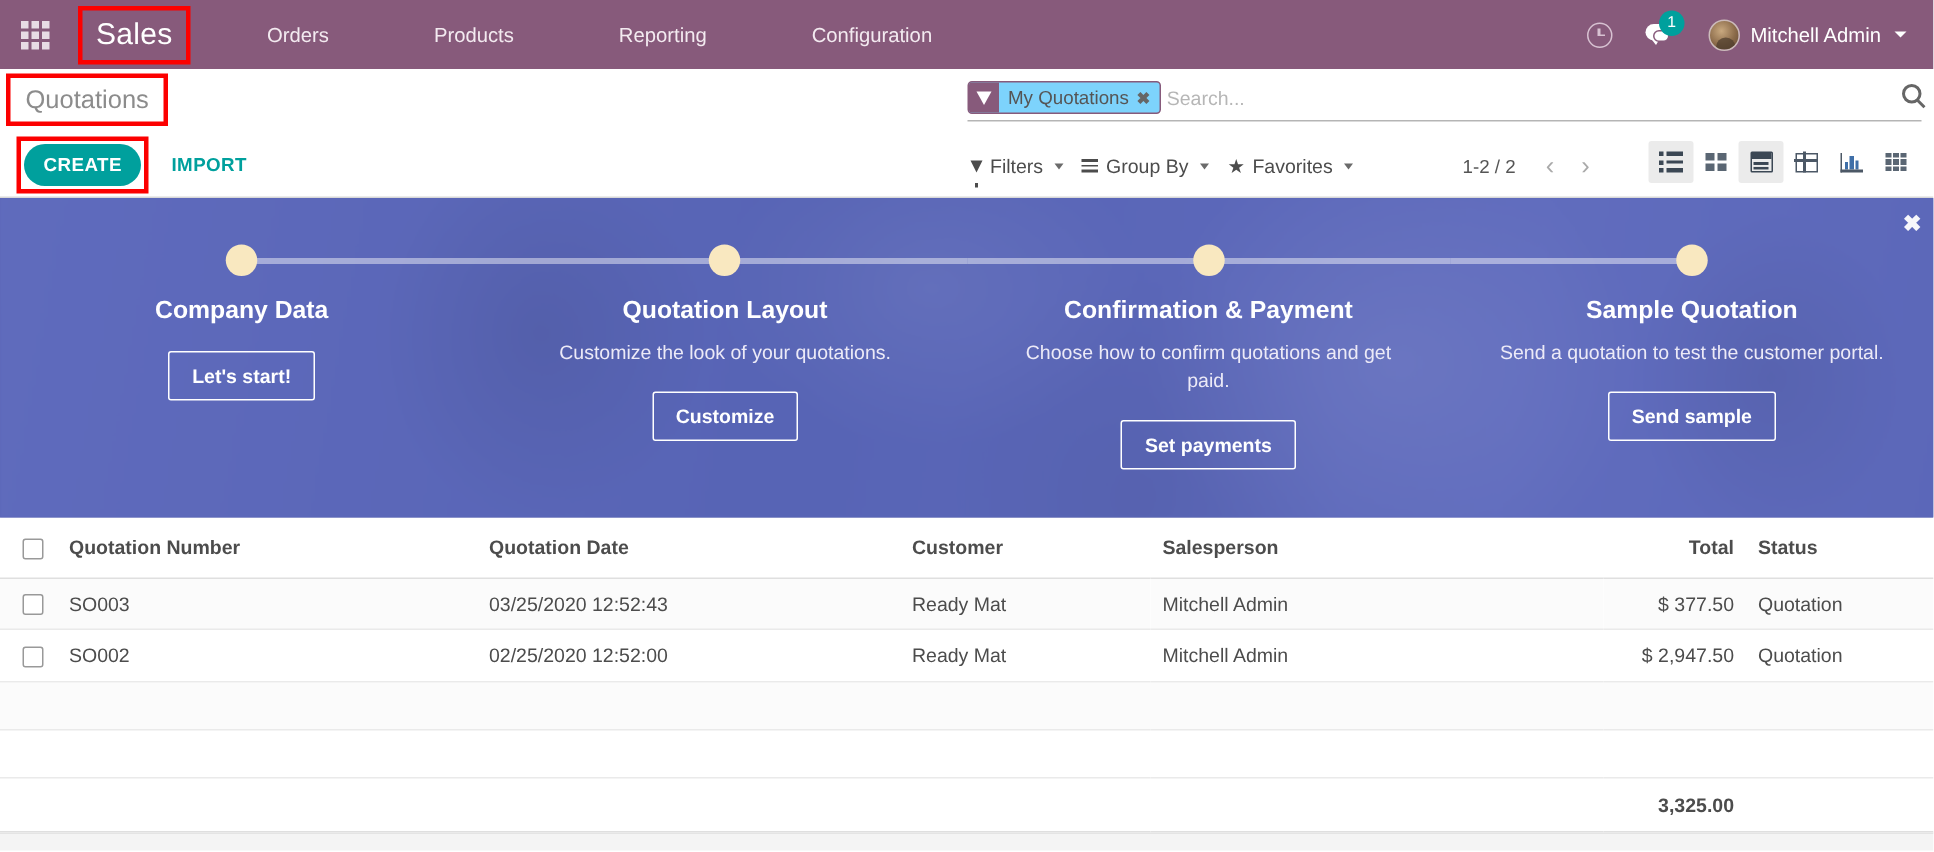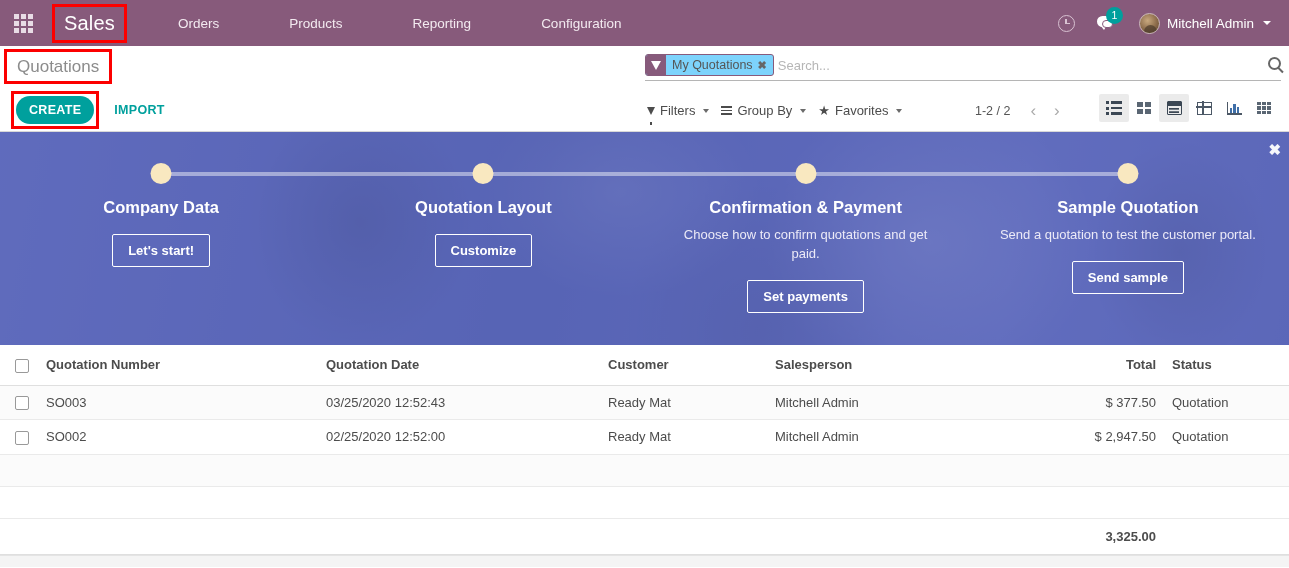--- a/index.html
+++ b/index.html
@@ -543,20 +543,21 @@
       <div class="step-title">Company Data</div>
       <button class="step-btn">Let's start!</button>
     </div>
 
     <div class="step">
       <div class="step-dotrow">
         <div class="step-line"></div>
         <div class="step-dot"></div>
       </div>
       <div class="step-title">Quotation Layout</div>
+      <div class="step-desc">Customize the look of your quotations.</div>
       <button class="step-btn">Customize</button>
     </div>
 
     <div class="step">
       <div class="step-dotrow">
         <div class="step-line"></div>
         <div class="step-dot"></div>
       </div>
       <div class="step-title">Confirmation &amp; Payment</div>
       <div class="step-desc">Choose how to confirm quotations and get paid.</div>

